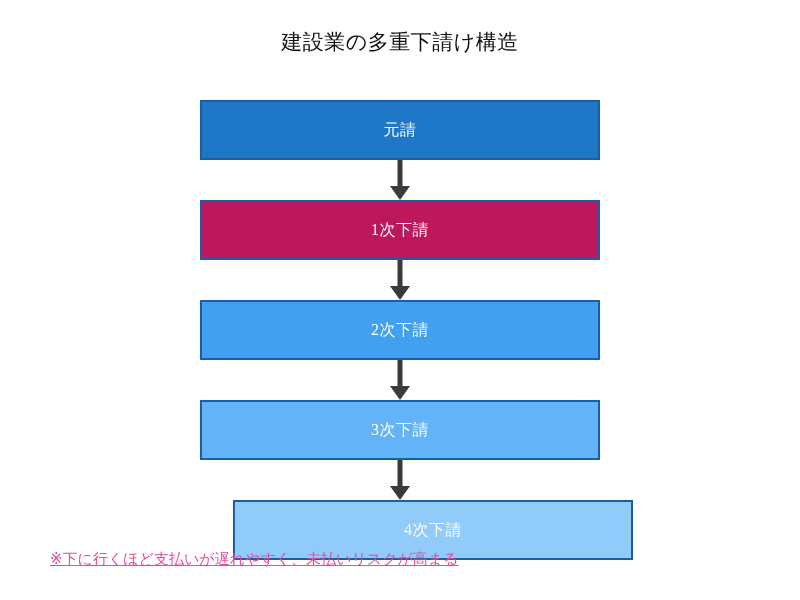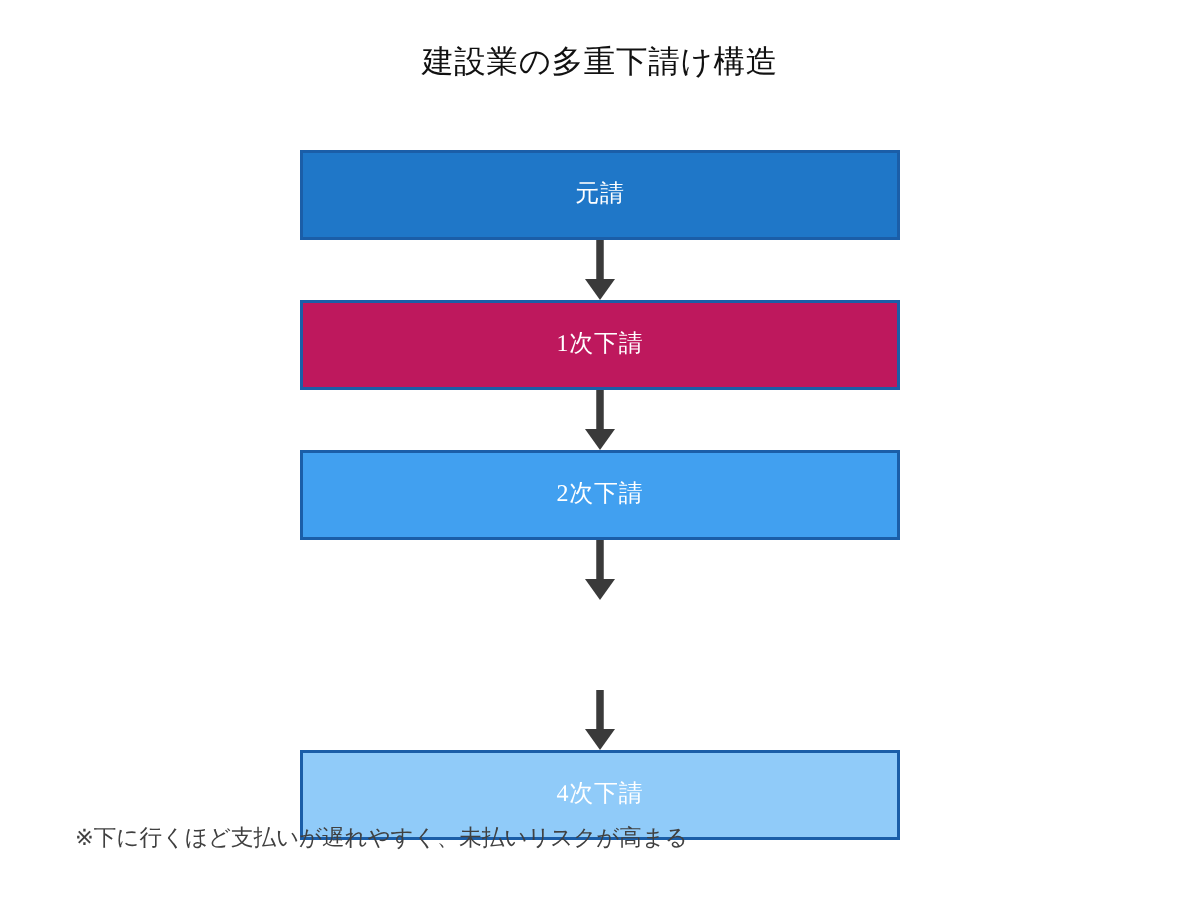--- a/index.html
+++ b/index.html
@@ -102,27 +102,30 @@
     <span class="tier-label" style="color: rgb(255, 255, 255);">2次下請</span>
   </div>
 
   <div class="arrow" id="arrow-2" style="top: 360px;">
     <svg width="24" height="40" viewBox="0 0 24 40" aria-hidden="true">
       <line x1="12" y1="0" x2="12" y2="28" stroke="#3a3a3a" stroke-width="5"></line>
       <polygon points="2,26 22,26 12,40" fill="#3a3a3a"></polygon>
     </svg>
   </div>
 
+  <div class="tier-box" id="tier-box-3" style="top: 400px; background: rgb(98, 179, 247); border-color: rgb(27, 94, 168);">
+    <span class="tier-label" style="color: rgb(255, 255, 255);">3次下請</span>
+  </div>
 
   <div class="arrow" id="arrow-3" style="top: 460px;">
     <svg width="24" height="40" viewBox="0 0 24 40" aria-hidden="true">
       <line x1="12" y1="0" x2="12" y2="28" stroke="#3a3a3a" stroke-width="5"></line>
       <polygon points="2,26 22,26 12,40" fill="#3a3a3a"></polygon>
     </svg>
   </div>
 
-  <div class="tier-box" id="tier-box-4" style="top: 500px; background: rgb(144, 203, 249); border-color: rgb(27, 94, 168);">
+  <div class="tier-box" id="tier-box-4" style="top: 500px; background: rgb(144, 203, 249); border-color: rgb(27, 94, 168); margin-left: 33px;">
     <span class="tier-label" style="color: rgb(255, 255, 255);">4次下請</span>
   </div>
 
-  <div id="risk-note" style="color: #404040;">※下に行くほど支払いが遅れやすく、未払いリスクが高まる</div>
+  <div id="risk-note" style="color: #ec4899; text-decoration: underline;">※下に行くほど支払いが遅れやすく、未払いリスクが高まる</div>
 
 </div>
 
 </body></html>

